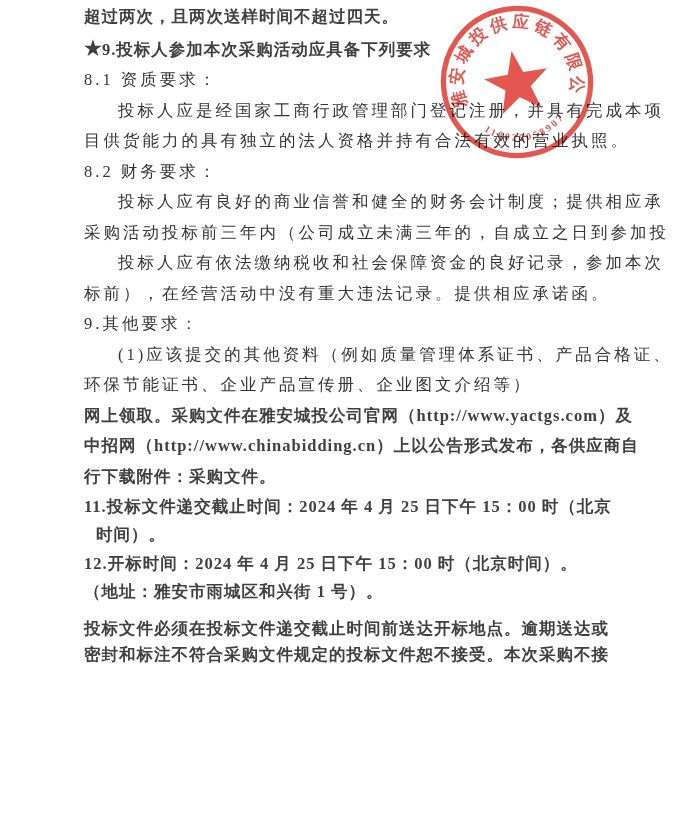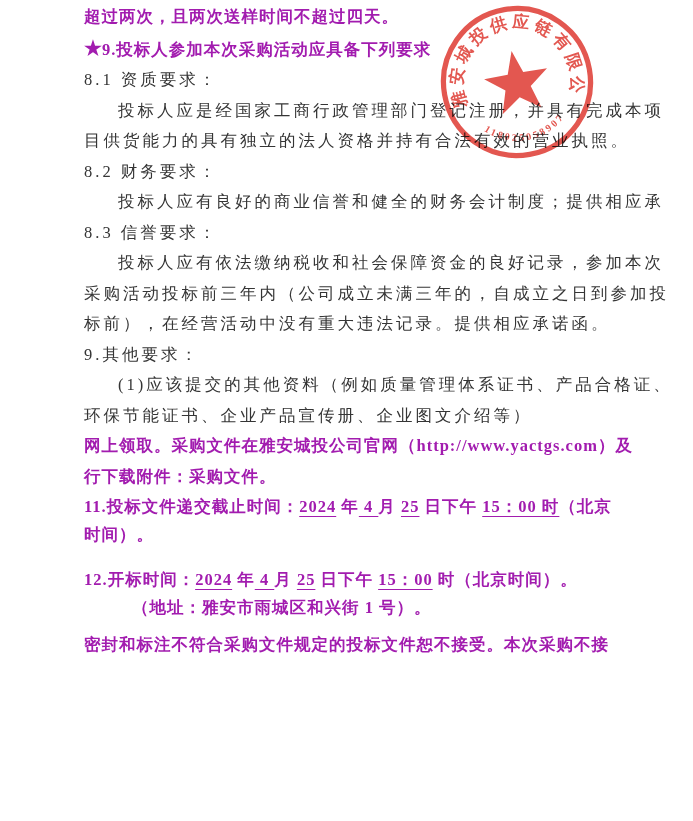--- a/index.html
+++ b/index.html
@@ -9,27 +9,27 @@
     font-family:"Liberation Serif","DejaVu Serif",serif;
     color:#353535;
     position:relative;
     overflow:hidden;
   }
   .doc{
     position:absolute;left:84px;top:2px;width:530px;
     font-size:16.5px;
   }
   .line{line-height:30.5px;letter-spacing:3px;white-space:nowrap;}
-  .bold{font-weight:700;letter-spacing:1px;color:#a21caf;}
+  .bold{font-weight:700;letter-spacing:1px;color:#404040;}
   .indent{padding-left:34px;}
   .star{font-size:20px;letter-spacing:0;}
-  .u{text-decoration:underline;text-underline-offset:4px;}
-  .lh-tight{line-height:24px;}
-  .gap-top{margin-top:18px;}
-  .addr{line-height:26px;margin-left:48px;}
+  .u{text-underline-offset:4px;}
+  .lh-tight{line-height:24px;margin-left:12px;}
+  .gap-top{margin-top:2px;}
+  .addr{line-height:26px;}
   .notice{margin-top:11px;}
   .notice .line{line-height:25.5px;}
   
   .seal{
     position:absolute;left:433px;top:-2px;width:168px;height:168px;
     transform:rotate(-10deg);
     opacity:0.88;
     mix-blend-mode:multiply;
     pointer-events:none;
   }
@@ -45,40 +45,41 @@
 
   <div class="line bold"><span class="star">★</span><span>9.投标人参加本次采购活动应具备下列要求</span></div>
 
   <div class="line">8.1 资质要求：</div>
   <div class="line indent">投标人应是经国家工商行政管理部门登记注册，并具有完成本项</div>
   <div class="line">目供货能力的具有独立的法人资格并持有合法有效的营业执照。</div>
 
   <div class="line">8.2 财务要求：</div>
   <div class="line indent">投标人应有良好的商业信誉和健全的财务会计制度；提供相应承</div>
 
-  <div class="line">8.3 信誉要求：</div>
+  <div class="line">采购活动投标前三年内（公司成立未满三年的，自成立之日到参加投</div>
   <div class="line indent">投标人应有依法缴纳税收和社会保障资金的良好记录，参加本次</div>
-  <div class="line">采购活动投标前三年内（公司成立未满三年的，自成立之日到参加投</div>
   <div class="line">标前），在经营活动中没有重大违法记录。提供相应承诺函。</div>
 
   <div class="line">9.其他要求：</div>
   <div class="line indent">(1)应该提交的其他资料（例如质量管理体系证书、产品合格证、</div>
   <div class="line">环保节能证书、企业产品宣传册、企业图文介绍等）</div>
 
   <div class="line bold">网上领取。采购文件在雅安城投公司官网（http://www.yactgs.com）及</div>
+  <div class="line bold">中招网（http://www.chinabidding.cn）上以公告形式发布，各供应商自</div>
   <div class="line bold">行下载附件：采购文件。</div>
 
   <div class="line bold"><span>11.投标文件递交截止时间：</span><span class="u">2024</span><span> 年</span><span class="u"> 4 </span><span>月 </span><span class="u">25</span><span> 日下午 </span><span class="u">15：00 时</span><span>（北京</span></div>
   <div class="line bold lh-tight">时间）。</div>
 
   <div class="line bold gap-top"><span>12.开标时间：</span><span class="u">2024</span><span> 年</span><span class="u"> 4 </span><span>月 </span><span class="u">25</span><span> 日下午 </span><span class="u">15：00</span><span> 时（北京时间）。</span></div>
 
   <div class="line bold addr">（地址：雅安市雨城区和兴街 1 号）。</div>
 
   <div class="notice">
+    <div class="line bold">投标文件必须在投标文件递交截止时间前送达开标地点。逾期送达或</div>
     <div class="line bold">密封和标注不符合采购文件规定的投标文件恕不接受。本次采购不接</div>
 
   </div>
 
 </div>
 
 <div class="seal">
   <svg viewBox="0 0 160 160">
     <circle cx="80" cy="80" r="70" fill="none" stroke-width="5" stroke="#df4038"></circle>
     <polygon points="80,50 87.5,71.6 110.4,72.1 92.2,86 98.8,107.9 80,94.8 61.2,107.9 67.8,86 49.6,72.1 72.5,71.6" fill="#df4038"></polygon>

